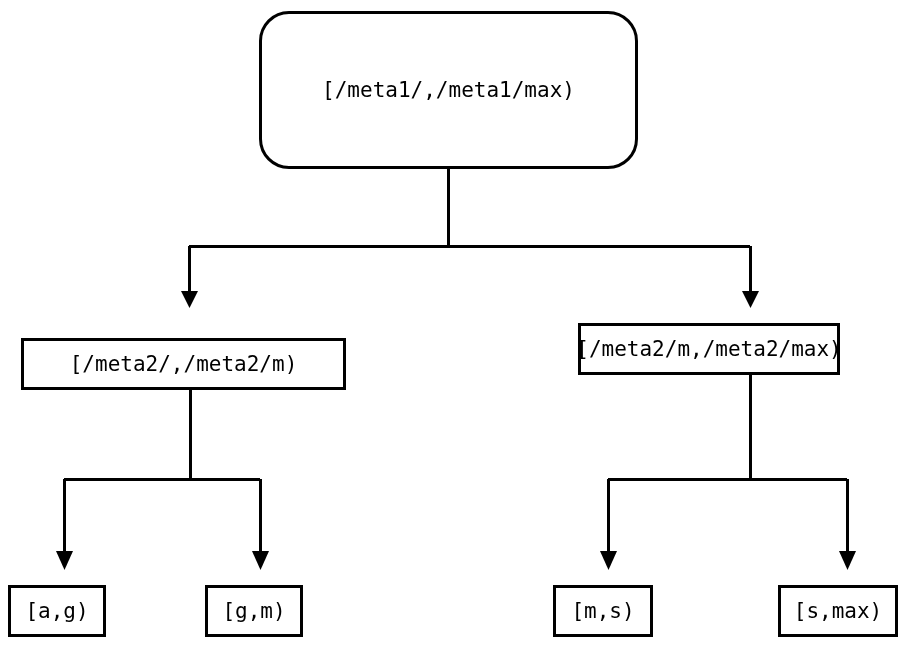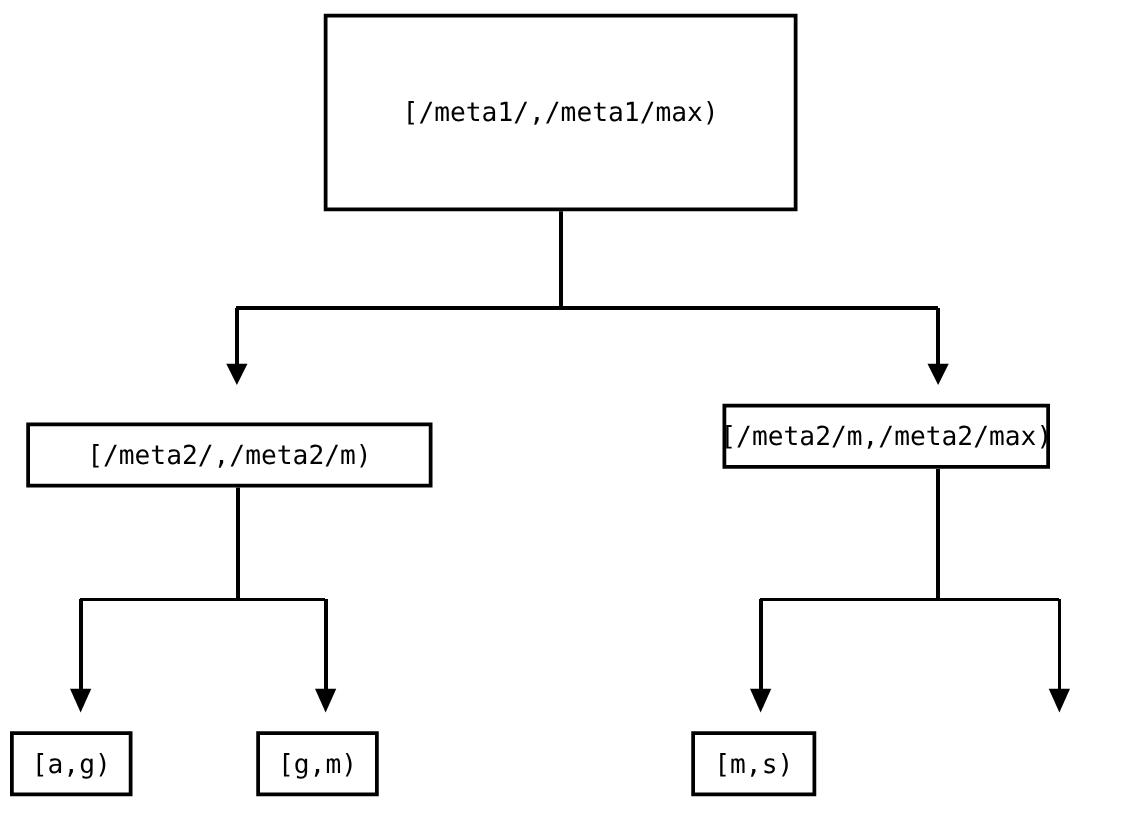--- a/index.html
+++ b/index.html
@@ -38,20 +38,21 @@
     font-family: "DejaVu Sans Mono", monospace;
     white-space: nowrap;
     letter-spacing: 0px;
   }
   .node-root {
     left: 259px;
     top: 11px;
     width: 379px;
     height: 158px;
     font-size: 21px;
+    border-radius: 30px;
   }
   .node-mid-left {
     left: 21px;
     top: 338px;
     width: 325px;
     height: 52px;
     font-size: 21px;
   }
   .node-mid-right {
     left: 578px;
@@ -114,14 +115,15 @@
   <div class="node node-mid-left">[/meta2/,/meta2/m)</div>
 
   <div class="node node-mid-right">[/meta2/m,/meta2/max)</div>
 
   <div class="node node-leaf leaf-a-g">[a,g)</div>
 
   <div class="node node-leaf leaf-m-s">[m,s)</div>
 
   <div class="node node-leaf leaf-g-m">[g,m)</div>
 
+  <div class="node node-leaf leaf-s-max">[s,max)</div>
 
 </div>
 
 </body></html>

